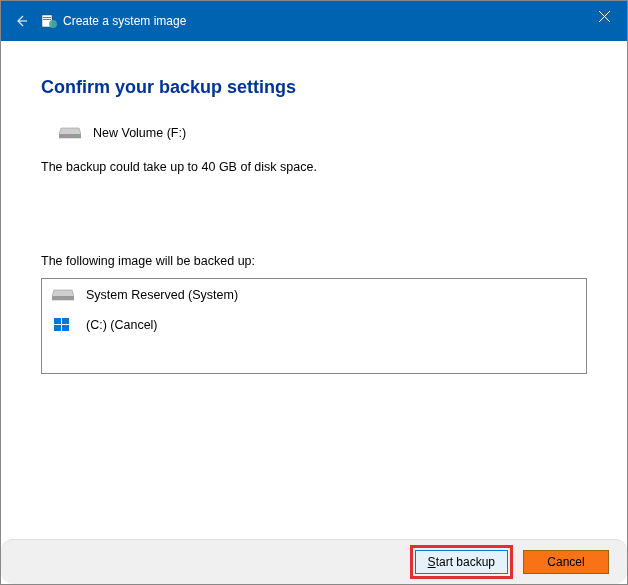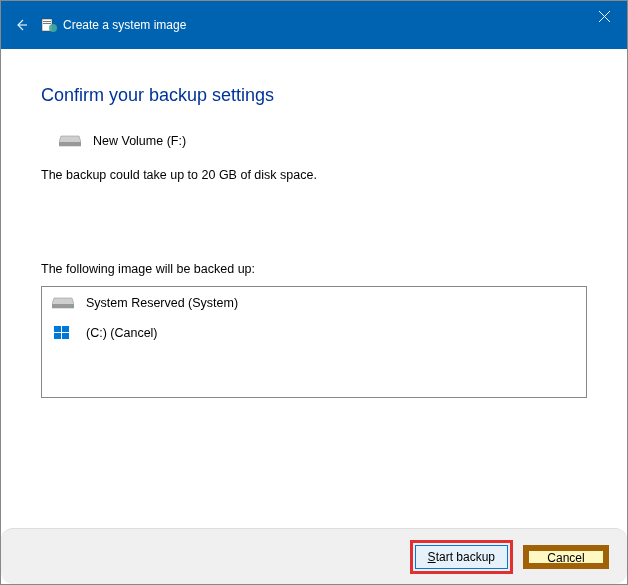--- a/index.html
+++ b/index.html
@@ -10,21 +10,21 @@
     }
     body {
       width: 628px;
       height: 585px;
       background: #fff;
       border: 1px solid #888;
       overflow: hidden;
       position: relative;
     }
     .titlebar {
-      height: 48px;
+      height: 40px;
       background: #0063b1;
       display: flex;
       align-items: center;
       padding: 0 8px;
       color: #fff;
       font-size: 12px;
       position: relative;
     }
     .titlebar .back {
       width: 24px;
@@ -58,21 +58,21 @@
       justify-content: center;
       cursor: pointer;
     }
     .content {
       padding: 36px 40px 20px 40px;
       color: #000;
     }
     .heading {
       color: #003399;
       font-size: 18px;
-      font-weight: 400;
+      font-weight: 700;
       margin-bottom: 28px;
     }
     .label-loc {
       font-size: 12.5px;
       margin-bottom: 16px;
     }
     .loc-row {
       display: flex;
       align-items: flex-start;
       margin-left: 18px;
@@ -89,21 +89,21 @@
     .estimate {
       font-size: 12.5px;
       margin-bottom: 80px;
     }
     .drives-label {
       font-size: 12.5px;
       margin-bottom: 10px;
     }
     .drives-box {
       border: 1px solid #888;
-      height: 112px;
+      height: 96px;
       padding: 8px 10px;
     }
     .drive-item {
       display: flex;
       align-items: center;
       margin-bottom: 14px;
       font-size: 12.5px;
     }
     .drive-item .icon {
       width: 22px;
@@ -111,35 +111,35 @@
       margin-right: 12px;
       display: flex;
       align-items: center;
       justify-content: center;
     }
     .button-bar {
       position: absolute;
       bottom: 0;
       left: 0;
       right: 0;
-      height: 56px;
+      height: 45px;
       background: #f0f0f0;
       border-top: 1px solid #ddd;
       display: flex;
       align-items: center;
       justify-content: flex-end;
       padding-right: 18px;
       gap: 10px;
       border-radius: 12px;
     }
     .btn {
       min-width: 86px;
       height: 24px;
-      background: #fef9c3;
-      border: 6px solid #a16207;
+      background: #f97316;
+      border: 1px solid #a16207;
       font-size: 12px;
       padding: 0 12px;
       cursor: pointer;
     }
     .btn.primary {
       border: 1px solid #0078d7;
       background: #e5f1fb;
     }
     .highlight-red {
       border: 3px solid #e03030;
@@ -182,21 +182,21 @@
 
   <div class="loc-row">
     <svg class="drive-icon" width="22" height="14" viewBox="0 0 22 14">
       <path d="M2 2 L20 2 L22 8 L22 12 L0 12 L0 8 Z" fill="#cfcfcf" stroke="#888" stroke-width="0.5"></path>
       <rect x="0" y="8" width="22" height="4" fill="#999"></rect>
       <circle cx="19" cy="10" r="0.8" fill="#5c5"></circle>
     </svg>
     <span class="loc-text">New Volume (F:)</span>
   </div>
 
-  <div class="estimate">The backup could take up to 20 GB of disk space.</div>
+  <div class="estimate">The backup could take up to 40 GB of disk space.</div>
 
   <div class="drives-label">The following image will be backed up:</div>
 
   <div class="drives-box">
     <div class="drive-item">
       <span class="icon">
         <svg width="22" height="14" viewBox="0 0 22 14">
           <path d="M2 2 L20 2 L22 8 L22 12 L0 12 L0 8 Z" fill="#cfcfcf" stroke="#888" stroke-width="0.5"></path>
           <rect x="0" y="8" width="22" height="4" fill="#999"></rect>
           <circle cx="19" cy="10" r="0.8" fill="#5c5"></circle>

